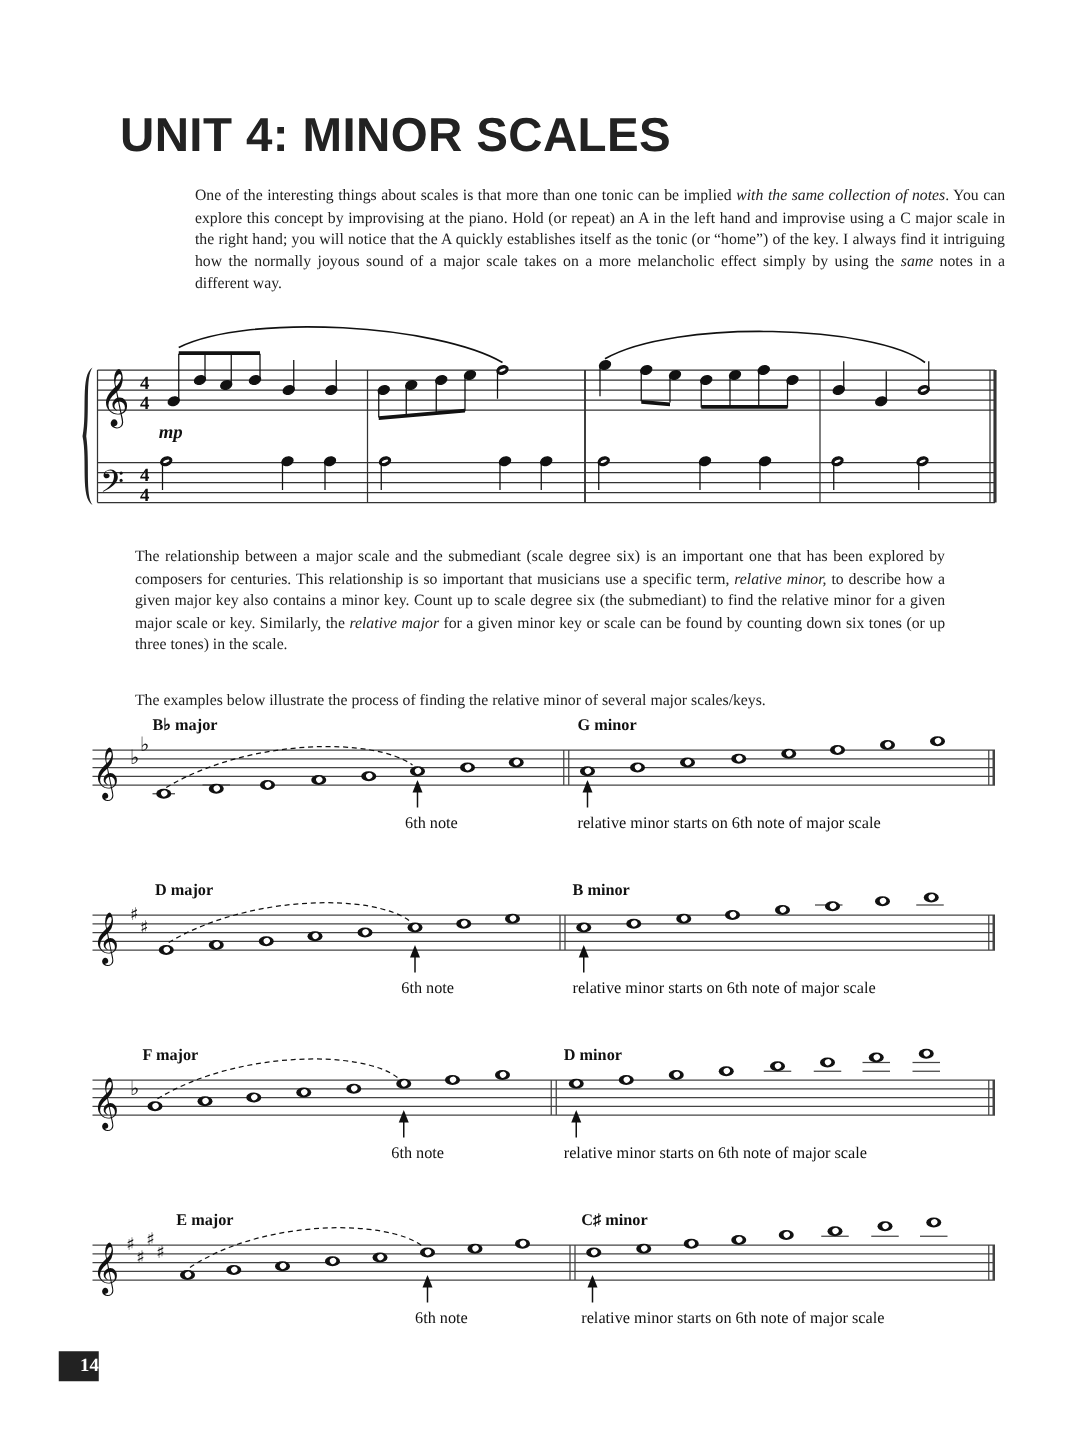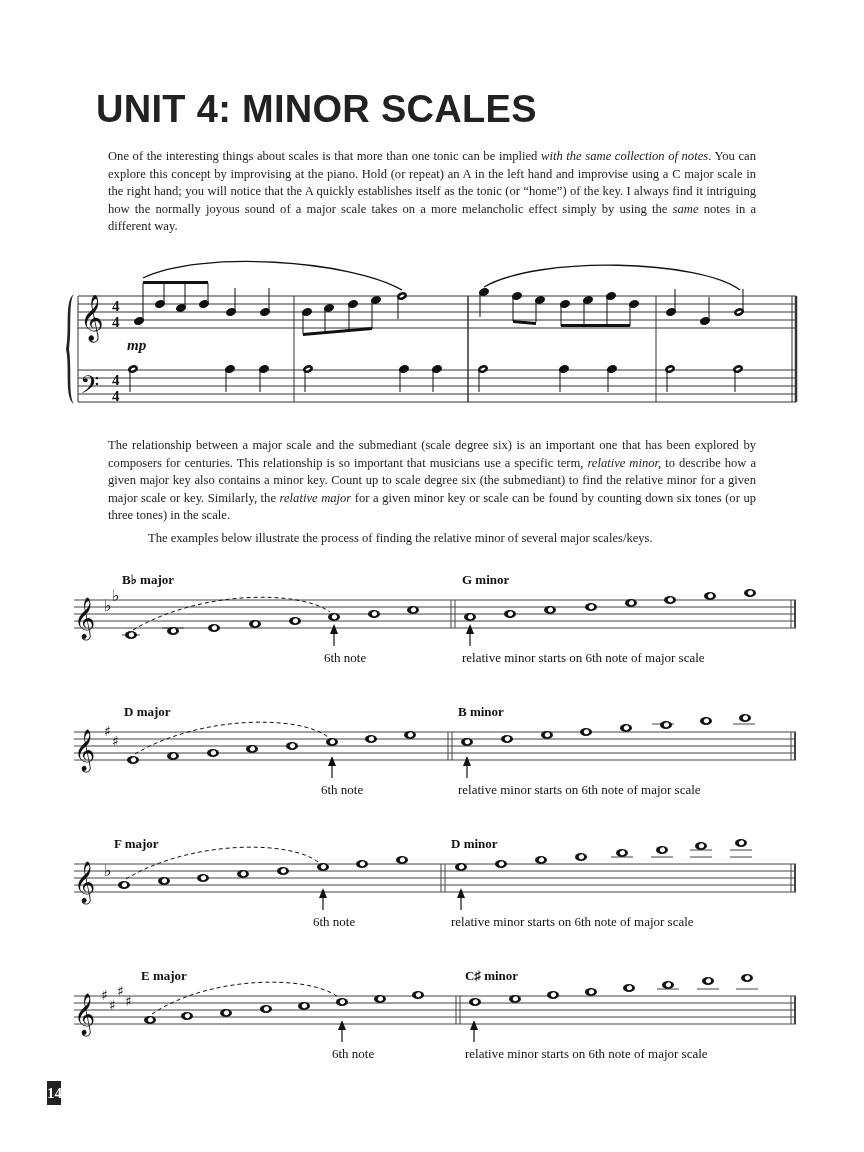--- a/index.html
+++ b/index.html
@@ -1,26 +1,26 @@
 <!DOCTYPE html>
 <html><head>
 <meta charset="utf-8">
 <style>
   html, body { margin: 0; padding: 0; background: #ffffff; }
   body { width: 864px; height: 1152px; position: relative; overflow: hidden; color: #1a1a1a; font-family: "Liberation Serif", serif; }
   .title { position: absolute; left: 96px; top: 88px; font-family: Liberation Sans, sans-serif; font-weight: bold; font-size: 38px; letter-spacing: 0.3px; color: #222; margin: 0; }
   .para { position: absolute; left: 108px; width: 648px; font-size: 12.6px; line-height: 17.6px; text-align: justify; margin: 0; color: #222; }
   .para i { font-style: italic; }
-  .p1 { top: 148px; }
+  .p1 { top: 148px; margin-left: 48px; }
   .p2 { top: 437px; }
-  .p3 { top: 530px; margin-left: 40px; }
+  .p3 { top: 552px; }
   svg.score { position: absolute; left: 0; top: 0; }
   .lbl { font-family: "Liberation Serif", serif; font-weight: bold; font-size: 13px; fill: #111; }
   .cap { font-family: "Liberation Serif", serif; font-size: 13px; fill: #111; }
-  .pagenum { position: absolute; left: 47px; top: 1081px; width: 14px; height: 24px; background: #222; color: #fff; font-family: "Liberation Serif", serif; font-weight: bold; font-size: 15px; text-align: right; line-height: 24px; }
+  .pagenum { position: absolute; left: 47px; top: 1081px; width: 32px; height: 24px; background: #222; color: #fff; font-family: "Liberation Serif", serif; font-weight: bold; font-size: 15px; text-align: right; line-height: 24px; }
 </style>
 </head>
 <body>
 
 <h1 class="title">UNIT 4: MINOR SCALES</h1>
 
 <p class="para p1"><span>One of the interesting things about scales is that more than one tonic can be implied </span><i>with the same collection of notes</i><span>. You can explore this concept by improvising at the piano. Hold (or repeat) an A in the left hand and improvise using a C major scale in the right hand; you will notice that the A quickly establishes itself as the tonic (or “home”) of the key. I always find it intriguing how the normally joyous sound of a major scale takes on a more melancholic effect simply by using the </span><i>same</i><span> notes in a different way.</span></p>
 
 <p class="para p2"><span>The relationship between a major scale and the submediant (scale degree six) is an important one that has been explored by composers for centuries. This relationship is so important that musicians use a specific term, </span><i>relative minor,</i><span> to describe how a given major key also contains a minor key. Count up to scale degree six (the submediant) to find the relative minor for a given major scale or key. Similarly, the </span><i>relative major</i><span> for a given minor key or scale can be found by counting down six tones (or up three tones) in the scale.</span></p>
 

